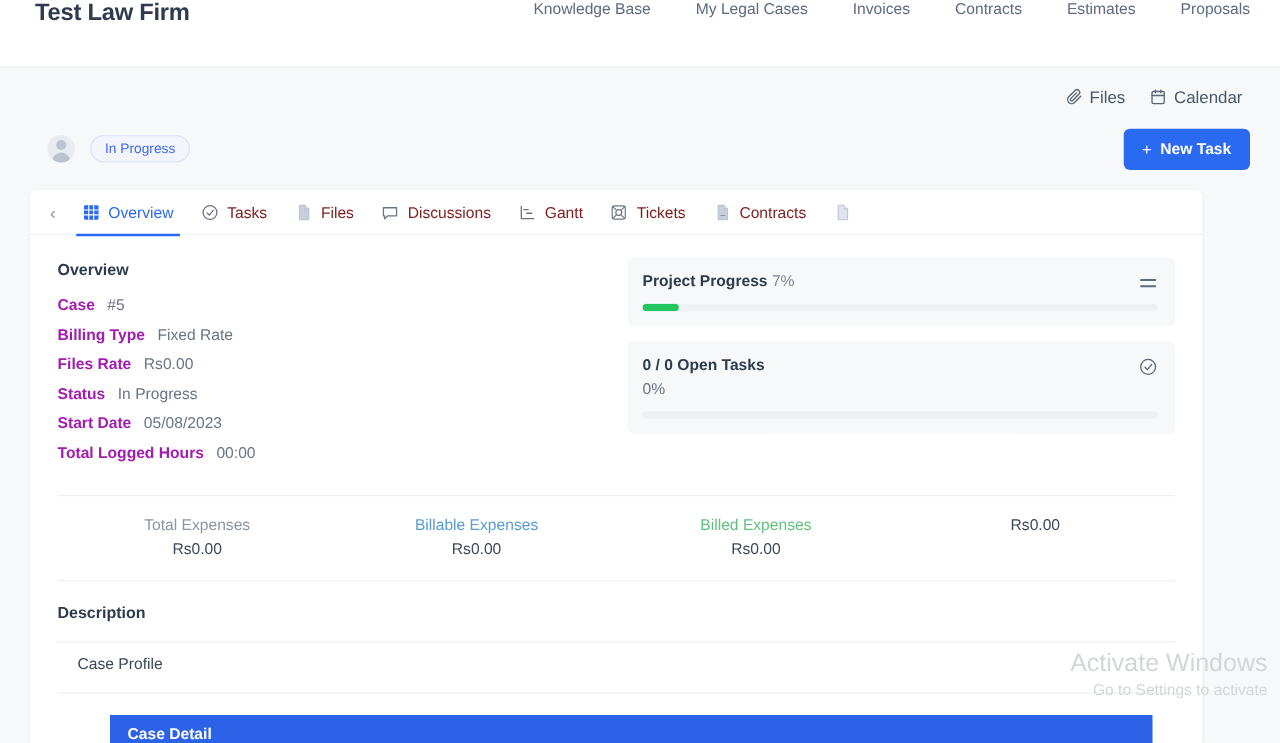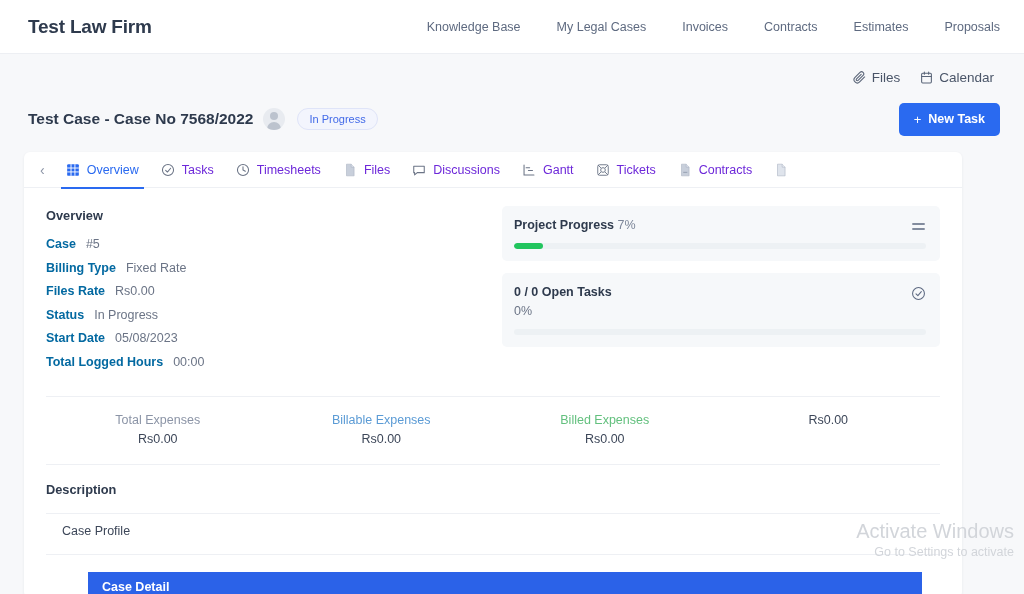--- a/index.html
+++ b/index.html
@@ -8,21 +8,21 @@
     font-family: "Liberation Sans", sans-serif;
     background: #f7f8fa;
     overflow: hidden;
   }
 
   
   .topbar {
     height: 54px;
     background: #ffffff;
     display: flex;
-    align-items: center;
+    align-items: flex-start;
     padding: 0 24px 0 28px;
     border-bottom: 1px solid #edeff3;
     position: relative;
   }
   .brand {
     font-size: 19px;
     font-weight: bold;
     color: #2e3a4d;
     letter-spacing: -0.2px;
     white-space: nowrap;
@@ -149,21 +149,21 @@
     padding: 0 10px;
     cursor: pointer;
     user-select: none;
     line-height: 1;
   }
   .tab {
     display: flex;
     align-items: center;
     gap: 7px;
     font-size: 12.5px;
-    color: #6d28d9;
+    color: #7f1d1d;
     padding: 0 11px;
     height: 36px;
     cursor: pointer;
     white-space: nowrap;
     position: relative;
   }
   .tab.active { color: #2a6af0; }
   .tab.active::after {
     content: "";
     position: absolute;
@@ -184,21 +184,21 @@
     font-weight: bold;
     color: #2e3a4d;
     margin-bottom: 14px;
   }
   .detail-row {
     display: flex;
     align-items: baseline;
     margin-bottom: 9.5px;
     font-size: 12.5px;
   }
-  .detail-label { font-weight: bold; color: #0369a1; }
+  .detail-label { font-weight: bold; color: #a21caf; }
   .detail-value { color: #6b7486; margin-left: 10px; }
 
   
   .stat-card {
     background: #f6f8fa;
     border-radius: 5px;
     padding: 12px 14px 12px 12px;
     position: relative;
     margin-bottom: 12px;
   }
@@ -302,21 +302,20 @@
           <line x1="3" y1="10" x2="21" y2="10"></line>
           <line x1="8" y1="2" x2="8" y2="6"></line>
           <line x1="16" y1="2" x2="16" y2="6"></line>
         </svg>
     </span>
     <span>Calendar</span>
   </a>
 </div>
 
 <div class="titlerow">
-  <div class="page-title">Test Case - Case No 7568/2022</div>
   <div class="title-avatar"></div>
   <div class="status-badge">In Progress</div>
   <button class="newtask-btn" style="background: rgb(42, 106, 240);">
     <span class="plus">+</span>
     <span>New Task</span>
   </button>
 </div>
 
 <div class="card">
 
@@ -341,29 +340,20 @@
     <div class="tab">
       <span>
         <svg width="14" height="14" viewBox="0 0 24 24" fill="none" stroke="#6b7486" stroke-width="1.8" stroke-linecap="round" stroke-linejoin="round">
             <circle cx="12" cy="12" r="9.5"></circle>
             <polyline points="8,12.5 11,15.5 16.5,9"></polyline>
           </svg>
       </span>
       <span>Tasks</span>
     </div>
 
-    <div class="tab">
-      <span>
-        <svg width="14" height="14" viewBox="0 0 24 24" fill="none" stroke="#6b7486" stroke-width="1.8" stroke-linecap="round" stroke-linejoin="round">
-            <circle cx="12" cy="12" r="9.5"></circle>
-            <polyline points="12,6.5 12,12 16,14"></polyline>
-          </svg>
-      </span>
-      <span>Timesheets</span>
-    </div>
 
 
     <div class="tab">
       <span>
         <svg width="14" height="14" viewBox="0 0 24 24" fill="#c8cfdb" stroke="#aab3c2" stroke-width="1">
             <path d="M6 2h8l5 5v15H6z"></path>
             <path d="M14 2v5h5" fill="#e3e8ef"></path>
           </svg>
       </span>
       <span>Files</span>

